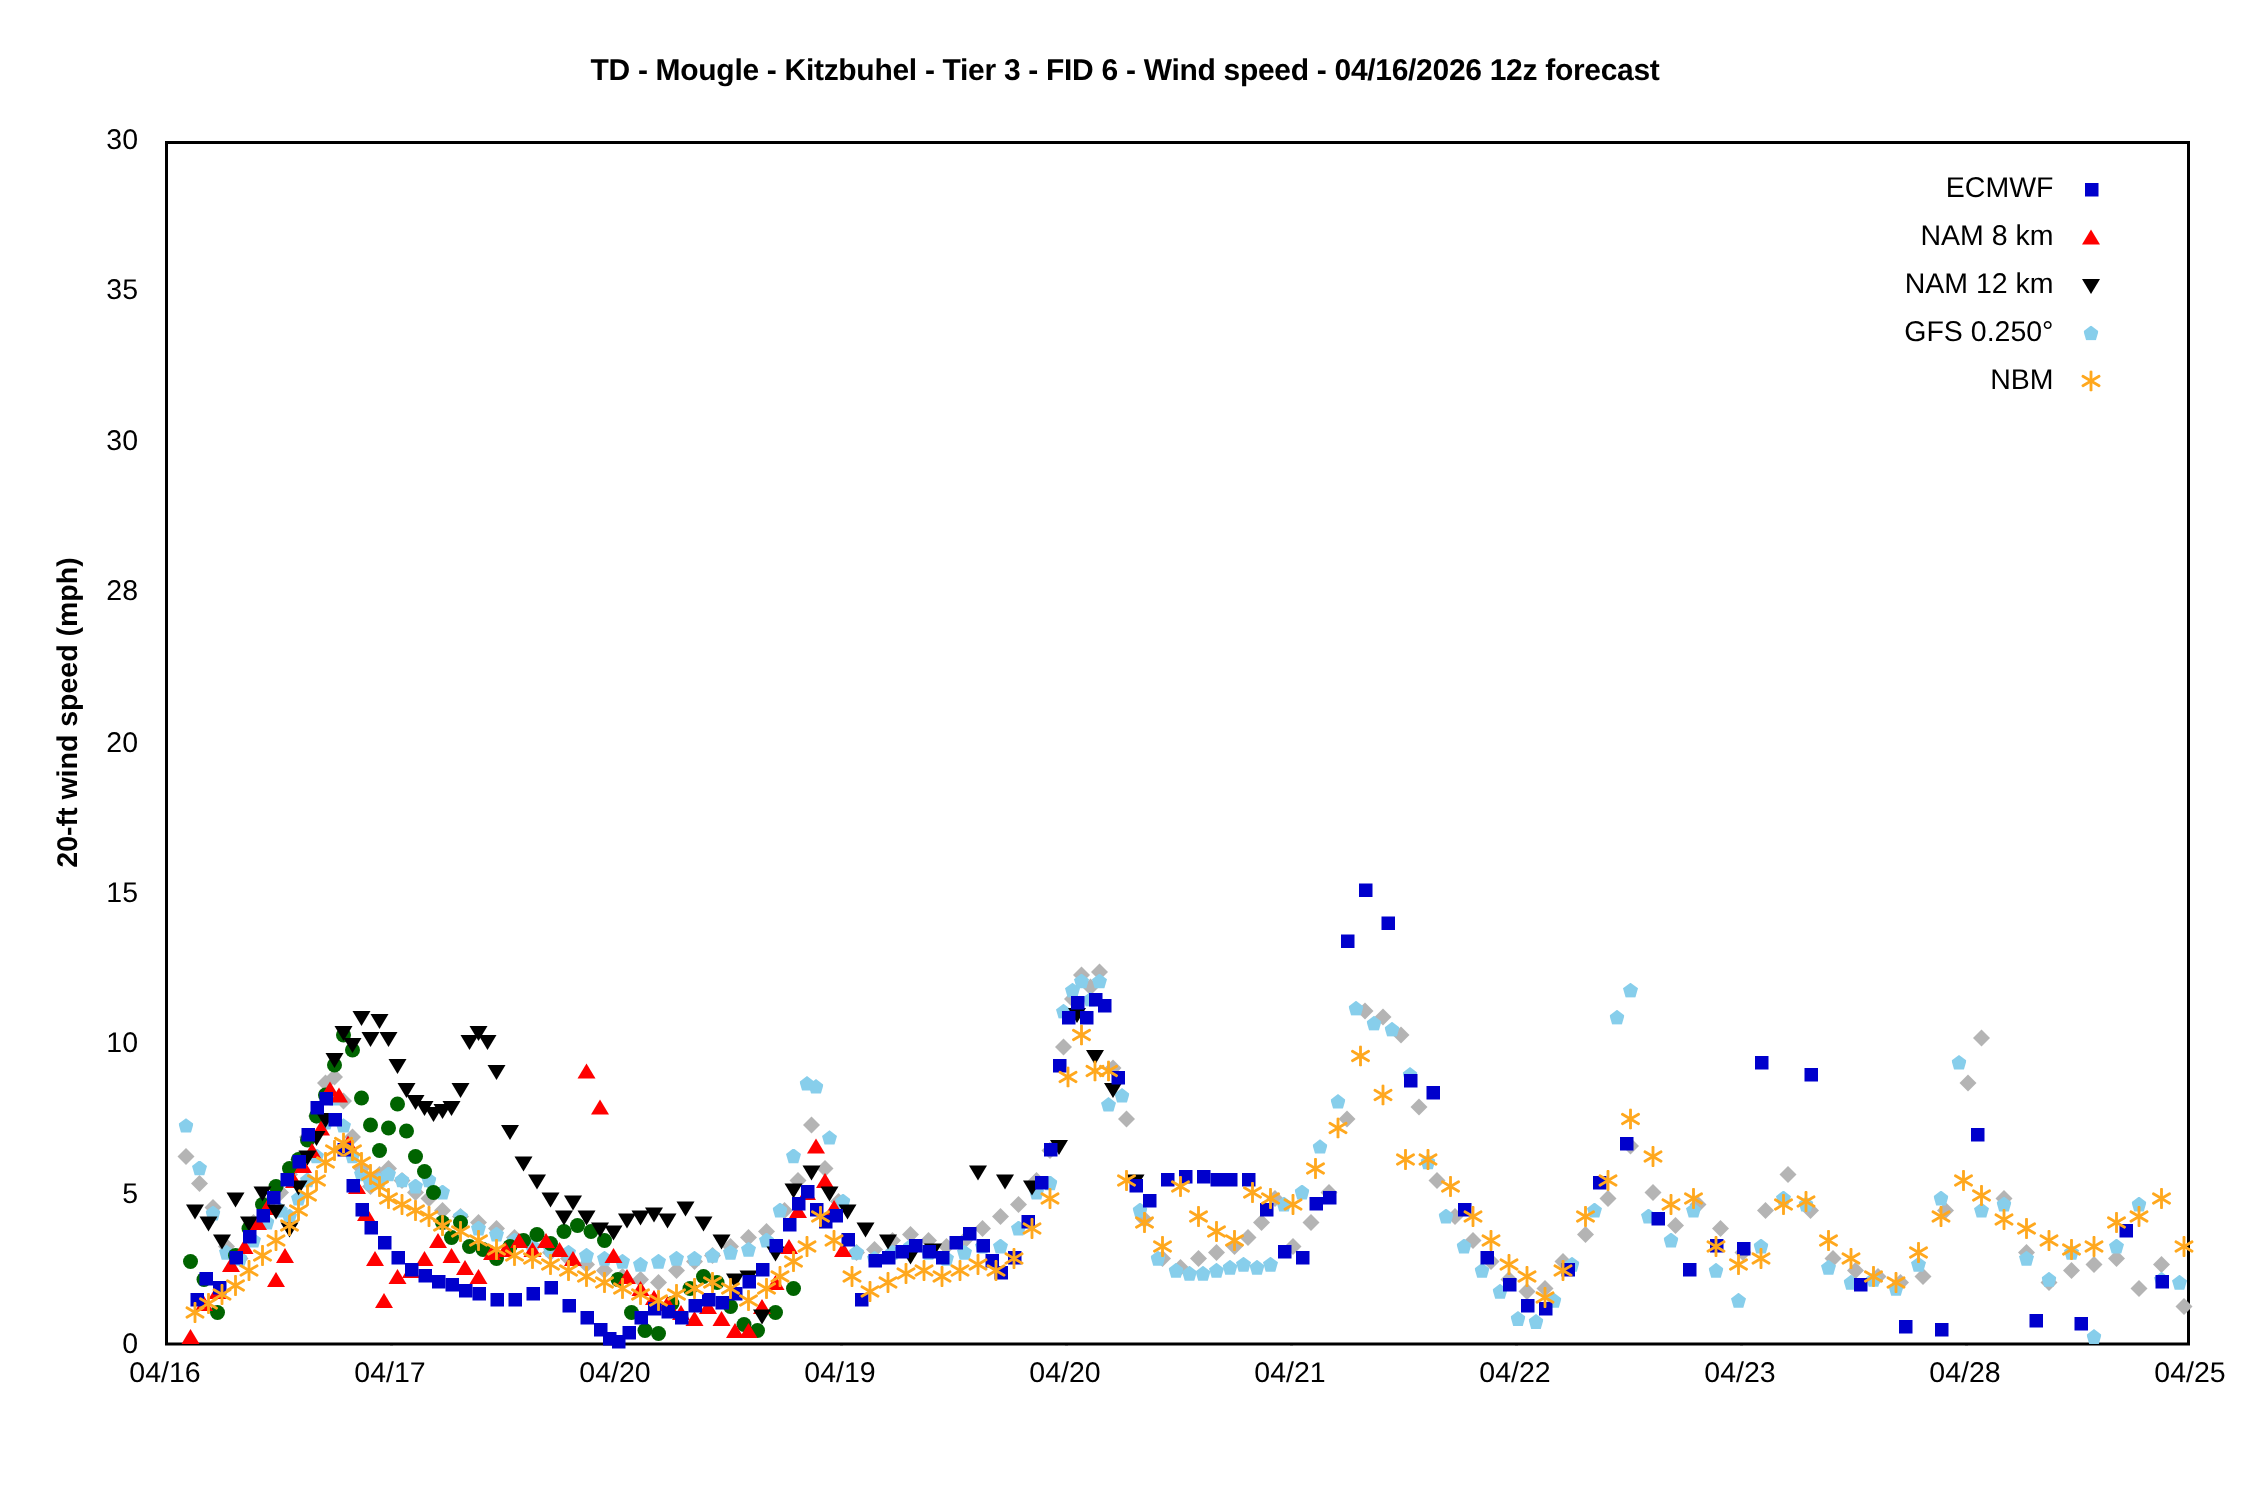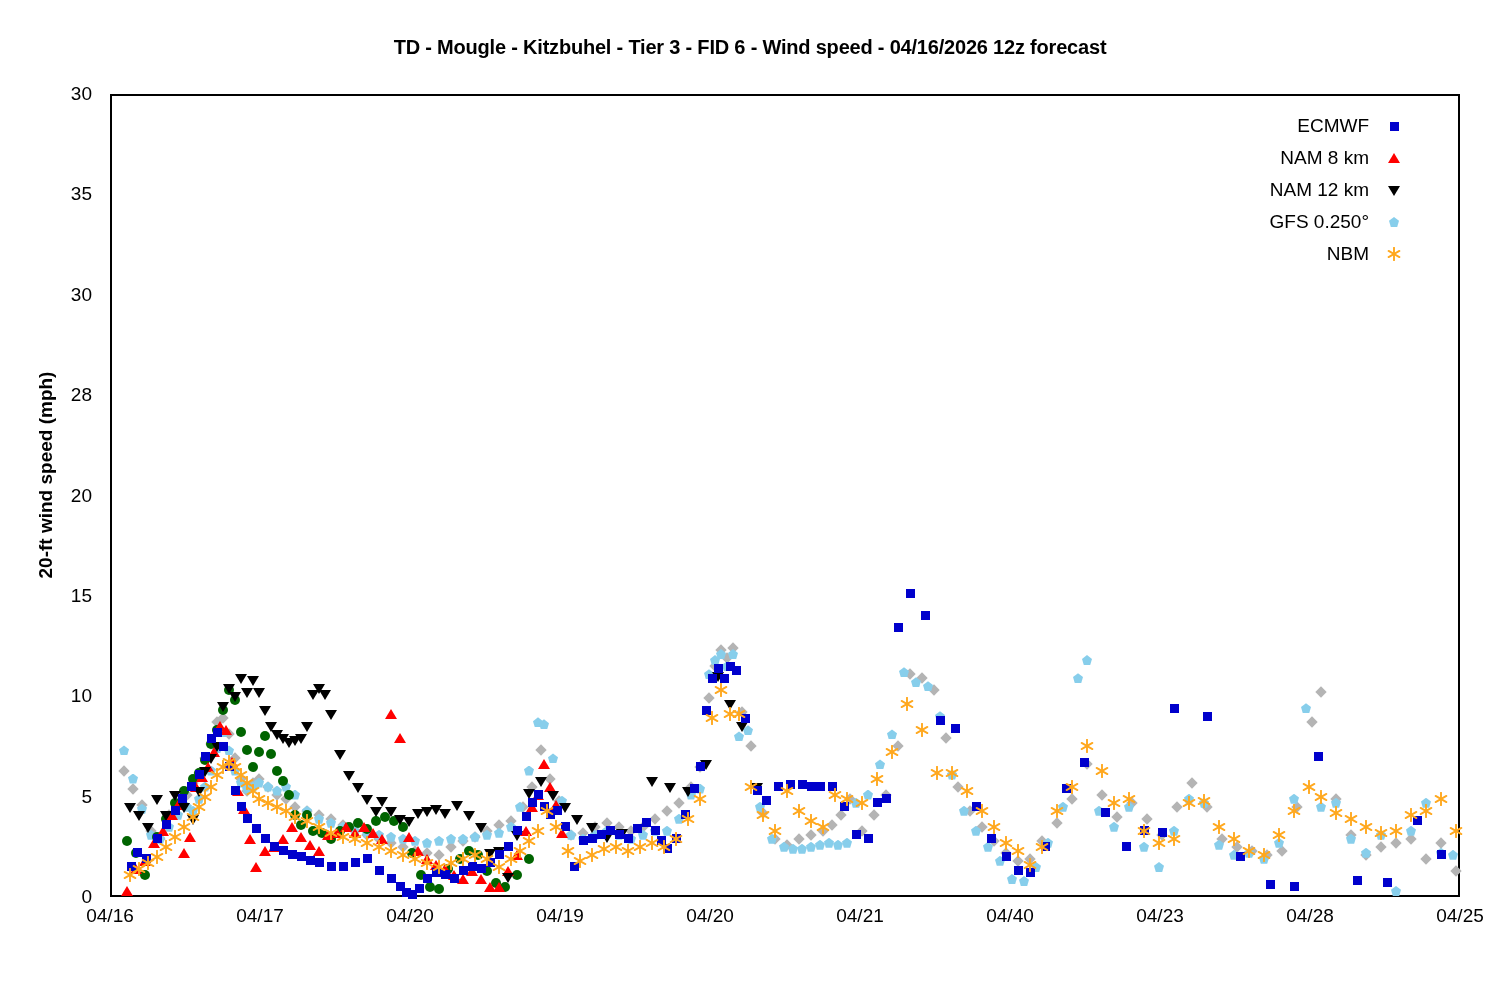--- a/index.html
+++ b/index.html
@@ -146,21 +146,21 @@
       <div class="xtick-label" style="left: 260px;">04/17</div>
       <div class="xtick-mark" style="left: 260px;"></div>
       <div class="xtick-label" style="left: 410px;">04/20</div>
       <div class="xtick-mark" style="left: 410px;"></div>
       <div class="xtick-label" style="left: 560px;">04/19</div>
       <div class="xtick-mark" style="left: 560px;"></div>
       <div class="xtick-label" style="left: 710px;">04/20</div>
       <div class="xtick-mark" style="left: 710px;"></div>
       <div class="xtick-label" style="left: 860px;">04/21</div>
       <div class="xtick-mark" style="left: 860px;"></div>
-      <div class="xtick-label" style="left: 1010px;">04/40</div>
+      <div class="xtick-label" style="left: 1010px;">04/22</div>
       <div class="xtick-mark" style="left: 1010px;"></div>
       <div class="xtick-label" style="left: 1160px;">04/23</div>
       <div class="xtick-mark" style="left: 1160px;"></div>
       <div class="xtick-label" style="left: 1310px;">04/28</div>
       <div class="xtick-mark" style="left: 1310px;"></div>
       <div class="xtick-label" style="left: 1460px;">04/25</div>
     </div>
 
   <div class="plot-frame">
     <div id="points-layer">

